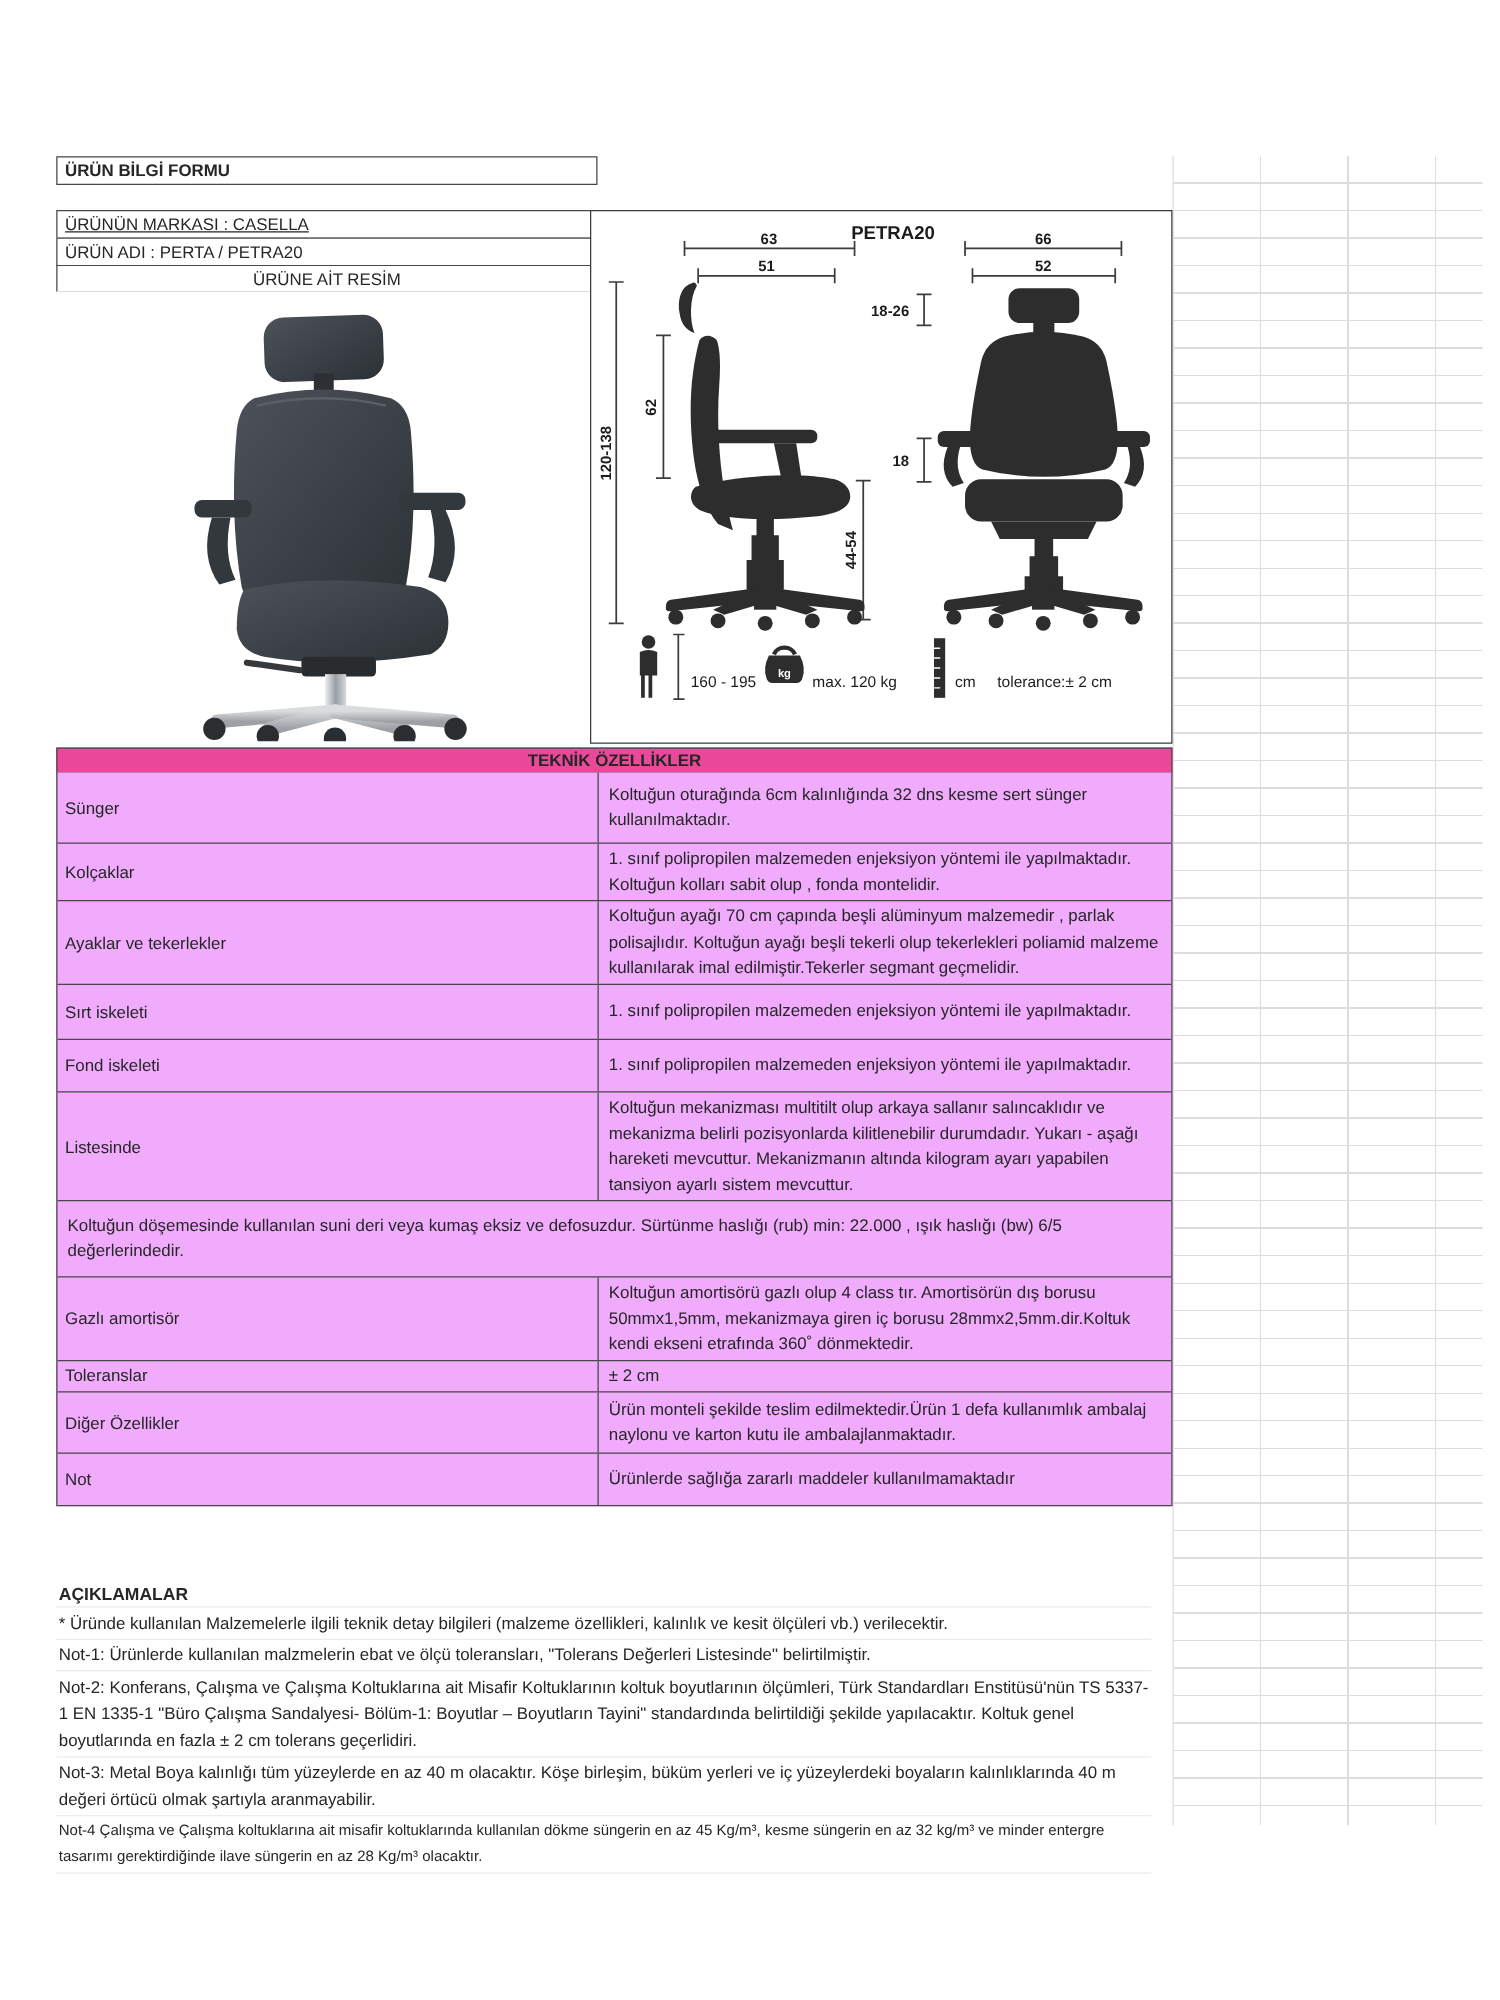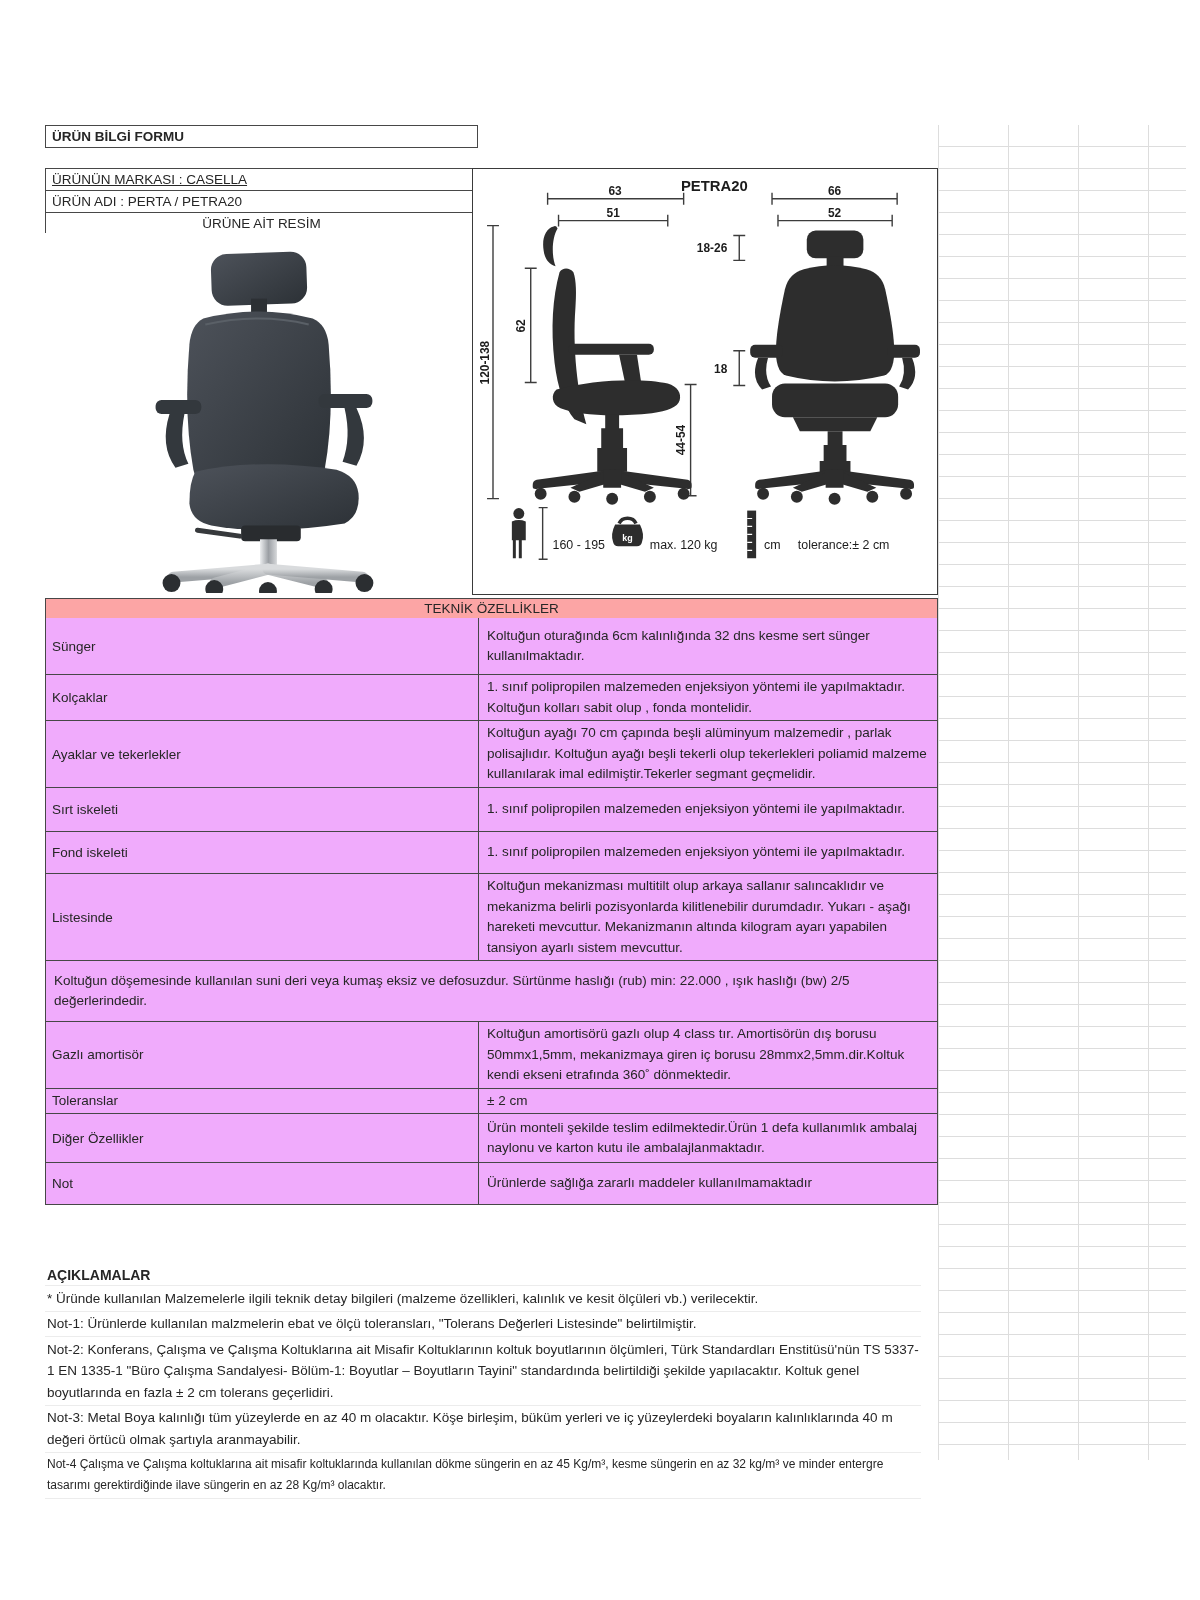--- a/index.html
+++ b/index.html
@@ -24,21 +24,21 @@
   .cell { position:absolute; background:#fff; border:1px solid #474747; padding:1px 6px; line-height:20px; z-index:2; }
   .cell.bold { font-weight:bold; }
 
   #photo-cell { position:absolute; left:45px; top:233px; width:433px; height:362px;
     background:#fff; border-right:1px dotted #9a9a9a; z-index:2; }
 
   #diagram-box { position:absolute; left:472px; top:168px; width:466px; height:427px;
     background:#fff; border:1.5px solid #3a3a3a; z-index:2; }
 
   #tech-header { position:absolute; left:45px; top:598px; width:893px; height:21px;
-    background:#fca5a5; border:1px solid #474747; font-weight:normal; text-align:center;
+    background:#ec4899; border:1px solid #474747; font-weight:bold; text-align:center;
     line-height:19px; z-index:2; }
 
   #tech-table { position:absolute; left:45px; top:618px; width:893px;
     border-left:1px solid #474747; border-right:1px solid #474747; z-index:2; background:#f0abfc; }
   .trow { display:flex; border-bottom:1px solid #474747; }
   .tlabel { width:433px; flex:0 0 433px; border-right:1px solid #474747;
     padding:2px 6px; display:flex; align-items:center; }
   .tvalue { flex:1; padding:2px 8px; display:flex; align-items:center; line-height:20.5px; }
 
   #notes { position:absolute; left:45px; top:1264px; width:876px; z-index:2; background:transparent; }
@@ -230,21 +230,21 @@
       </div>
       <div class="trow" style="min-height: 42px;">
         <div class="tlabel">Fond iskeleti</div>
         <div class="tvalue"> 1. sınıf polipropilen malzemeden enjeksiyon yöntemi ile yapılmaktadır.</div>
       </div>
       <div class="trow" style="min-height: 81px;">
         <div class="tlabel">Listesinde</div>
         <div class="tvalue">Koltuğun mekanizması multitilt olup arkaya sallanır salıncaklıdır ve mekanizma belirli pozisyonlarda kilitlenebilir durumdadır. Yukarı - aşağı hareketi mevcuttur. Mekanizmanın altında kilogram ayarı yapabilen tansiyon ayarlı sistem mevcuttur.</div>
       </div>
       <div class="trow" style="min-height: 61px;">
-        <div class="tvalue">Koltuğun döşemesinde kullanılan suni deri veya kumaş eksiz ve defosuzdur. Sürtünme haslığı (rub) min: 22.000 , ışık haslığı (bw) 2/5 değerlerindedir.</div>
+        <div class="tvalue">Koltuğun döşemesinde kullanılan suni deri veya kumaş eksiz ve defosuzdur. Sürtünme haslığı (rub) min: 22.000 , ışık haslığı (bw) 6/5 değerlerindedir.</div>
       </div>
       <div class="trow" style="min-height: 59px;">
         <div class="tlabel">Gazlı amortisör</div>
         <div class="tvalue">Koltuğun amortisörü gazlı olup 4 class tır. Amortisörün dış borusu 50mmx1,5mm, mekanizmaya giren iç borusu 28mmx2,5mm.dir.Koltuk kendi ekseni etrafında 360˚ dönmektedir.</div>
       </div>
       <div class="trow" style="min-height: 19px;">
         <div class="tlabel">Toleranslar</div>
         <div class="tvalue">± 2 cm</div>
       </div>
       <div class="trow" style="min-height: 49px;">

